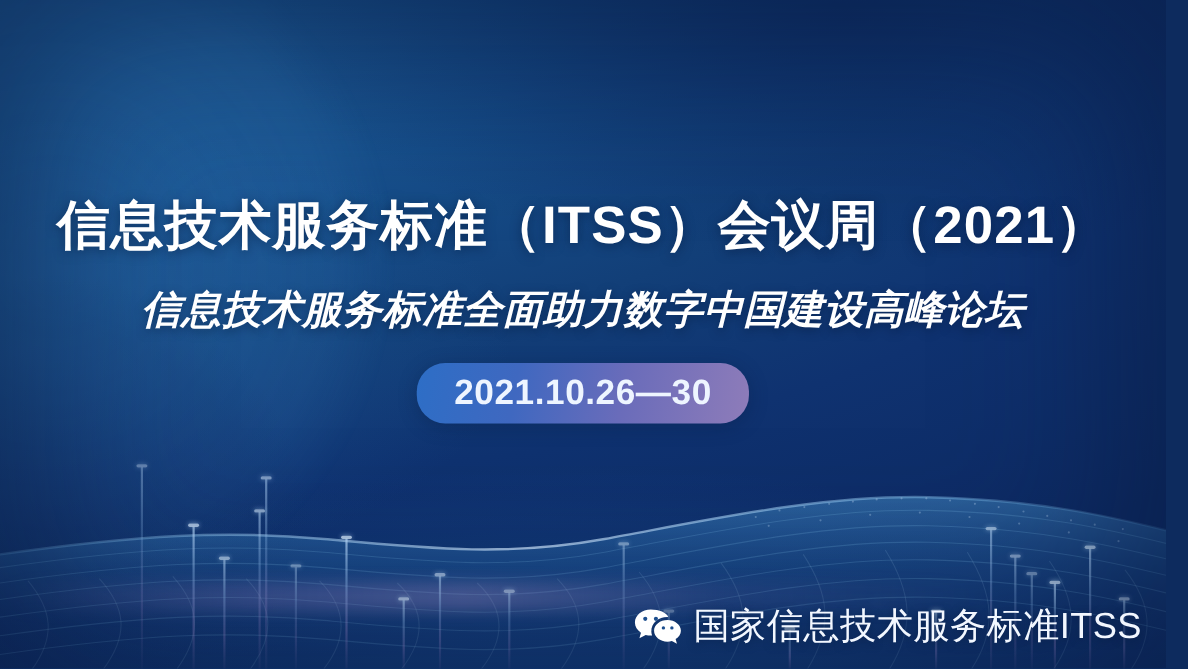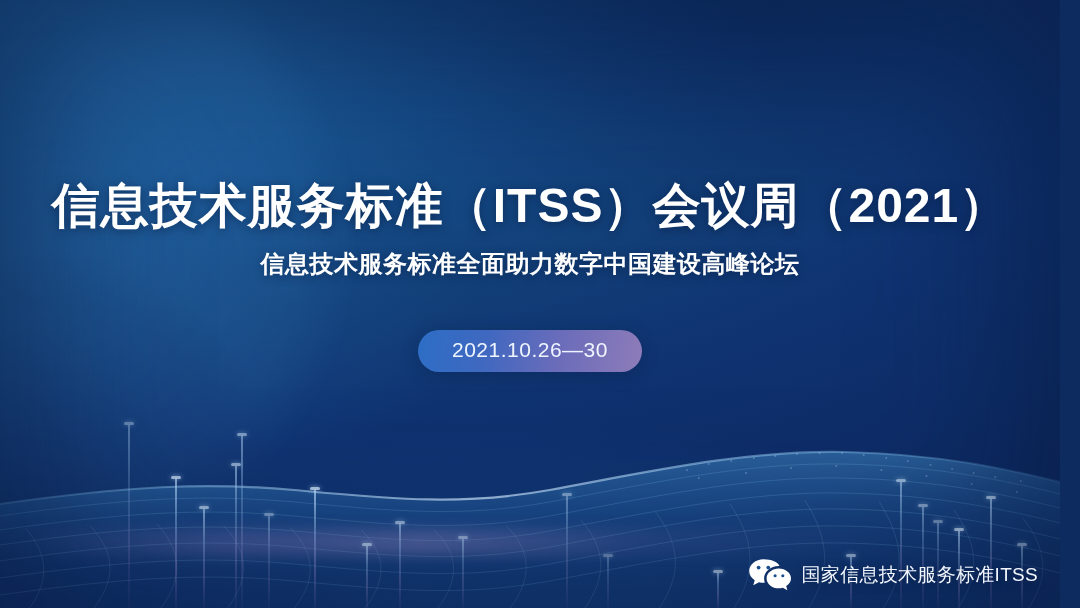--- a/index.html
+++ b/index.html
@@ -104,36 +104,37 @@
     letter-spacing: 1px;
     line-height: 1.15;
     text-shadow: 0 2px 10px rgba(6,24,58,.55);
     white-space: nowrap;
   }
   .sub-title {
     position: absolute;
     top: 228px; left: 0; right: 0;
     text-align: center;
     color: #ffffff;
-    font-size: 24px;
+    font-size: 36px;
     font-weight: 700;
     letter-spacing: .5px;
     text-shadow: 0 2px 9px rgba(6,24,58,.5);
     white-space: nowrap;
+    font-style: italic;
   }
   .date-badge {
     position: absolute;
     top: 330px; left: 50%;
     transform: translateX(-50%);
     padding: 8px 34px 10px;
     border-radius: 26px;
     background: linear-gradient(100deg, #2d6ec6 0%, #3f68c0 30%, #6a6cba 62%, #8e7cb9 100%);
     color: #eef5ff;
-    font-size: 21px;
-    font-weight: 400;
+    font-size: 32px;
+    font-weight: 700;
     letter-spacing: .5px;
     box-shadow: 0 3px 16px rgba(10,30,70,.35);
     white-space: nowrap;
   }
   .venue {
     position: absolute;
     top: 443px; left: 0; right: 0;
     text-align: center;
     color: #ffffff;
     font-size: 27px;
@@ -145,21 +146,21 @@
   }
 
   
   .watermark {
     position: absolute;
     right: 22px; bottom: 16px;
     display: flex; align-items: center; gap: 10px;
   }
   .wm-label {
     color: #f2f7ff;
-    font-size: 19px;
+    font-size: 33px;
     font-weight: 400;
     letter-spacing: .3px;
     text-shadow: 0 2px 8px rgba(6,24,58,.6);
     white-space: nowrap;
   }
   .wechat-icon { width: 44px; height: 34px; display: block; }
 </style>
 </head>
 <body>
 

